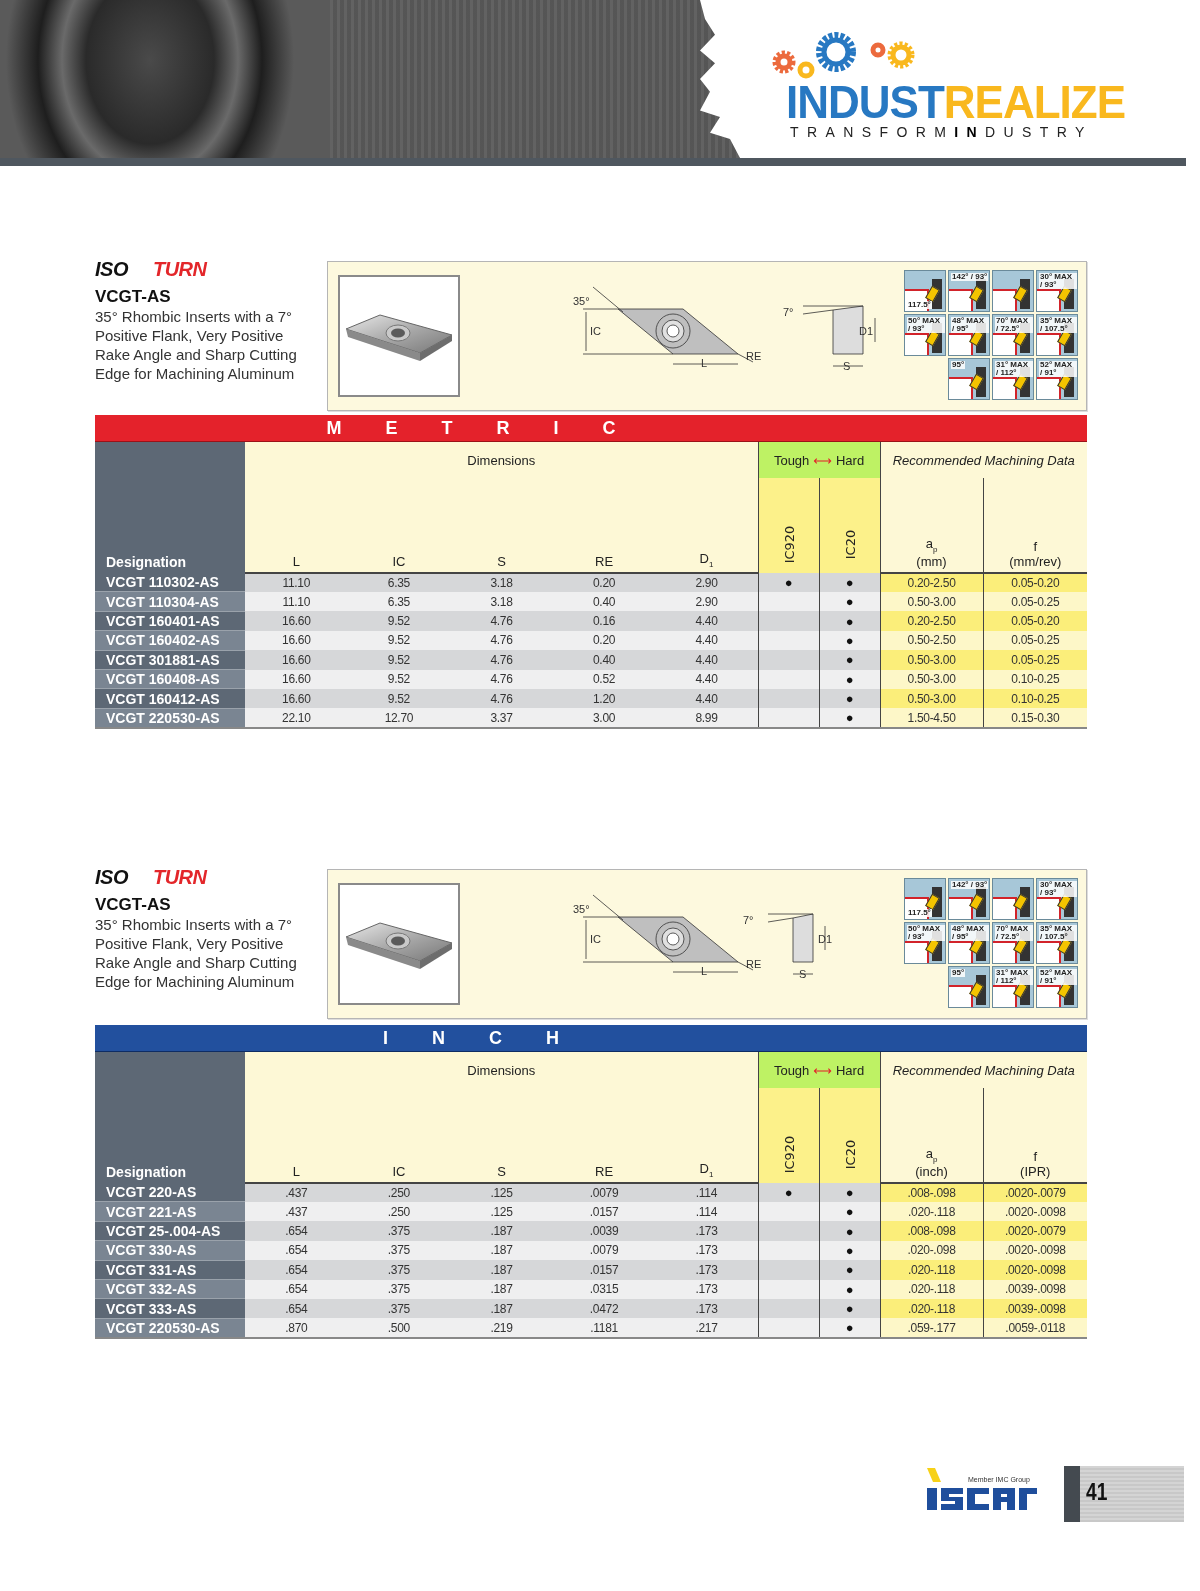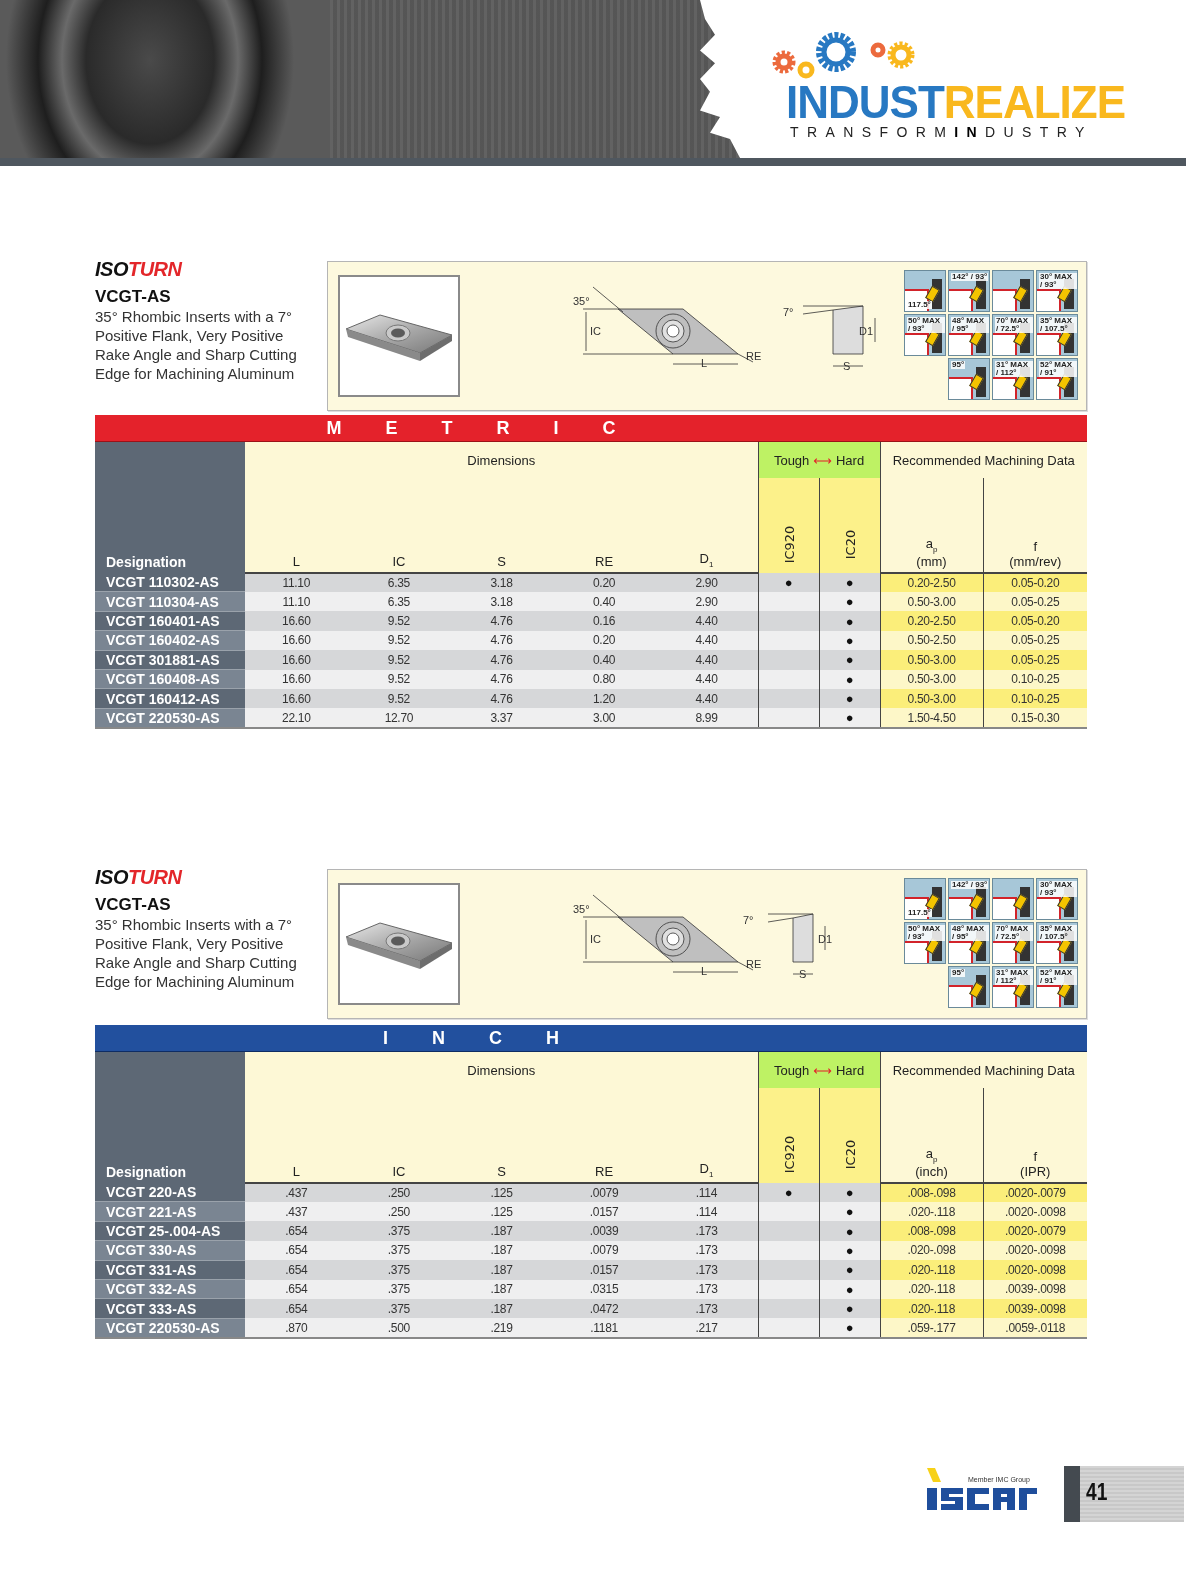--- a/index.html
+++ b/index.html
@@ -28,21 +28,21 @@
   .logo-word .blue { color: #2778c2; }
   .logo-word .yellow { color: #f9b81e; }
   .logo-tag { position: absolute; left: 790px; top: 124px; font-size: 14px; letter-spacing: 8.4px; color: #222; }
   .logo-tag b { font-weight: bold; color: #000; }
 
   
   .product { position: absolute; left: 95px; width: 992px; }
   .prod-left { position: absolute; left: 0; top: 0; width: 225px; }
   .brand { font-family: "Liberation Sans", sans-serif; font-weight: bold; font-style: italic; font-size: 20px; letter-spacing: -0.5px; }
   .brand .iso { color: #111; }
-  .brand .turn { color: #e3262a; }
+  .brand .turn { color: #e3262a; padding-left: 25px; }
   .prod-code { font-weight: bold; font-size: 17px; margin-top: 6px; color: #111; }
   .prod-desc { font-size: 15px; line-height: 19px; color: #333; }
 
   .diagram-box { position: absolute; left: 232px; top: 0; width: 760px; height: 150px; background: #fdf9de; border: 1px solid #b5b5b5; box-shadow: 1px 1px 0 #ddd; }
   .photo-box { position: absolute; left: 10px; top: 13px; width: 122px; height: 122px; background: #fff; border: 2px solid #8a8a8a; }
   .tech-svg { position: absolute; left: 235px; top: 20px; }
   .app-grid { position: absolute; left: 576px; top: 8px; width: 176px; display: grid; grid-template-columns: repeat(4, 42px); grid-auto-rows: 42px; gap: 2px; }
   .app-tile { background: #a7c7d8; border: 1px solid #6a8a9a; position: relative; overflow: hidden; font-size: 8px; font-weight: bold; color: #222; }
   .app-tile.empty { background: transparent; border: none; }
   .app-tile .work { position: absolute; left: 0; bottom: 0; width: 60%; height: 55%; background: #fff; border-top: 2px solid #d2232a; border-right: 2px solid #d2232a; }
@@ -63,21 +63,21 @@
   col.c-g1 { width: 61px; }
   col.c-g2 { width: 61px; }
   col.c-ap { width: 103px; }
   col.c-f { width: 104px; }
 
   th { font-weight: normal; font-size: 13px; color: #222; }
   .hdr-designation { background: #5d6875; color: #fff; font-weight: bold; font-size: 14px; text-align: left; vertical-align: bottom; padding: 0 0 3px 11px; }
   .hdr-dim-group { background: #fdf8d6; height: 36px; vertical-align: middle; }
   .hdr-grade-group { background: #bef264; border-left: 1px solid #444; border-right: 1px solid #444; white-space: nowrap; }
   .hdr-grade-group .arrow { color: #e4222b; margin: 0 4px; }
-  .hdr-mach-group { background: #fdf8d6; white-space: nowrap; }
+  .hdr-mach-group { background: #fdf8d6; white-space: nowrap; font-style: italic; }
   .hdr-spacer-dim { background: #fdf8d6; height: 58px; }
   .hdr-spacer-g { background: #fcf18a; }
   .hdr-spacer-g.first { border-left: 1px solid #444; }
   .hdr-spacer-g.last { border-left: 1px solid #444; border-right: 1px solid #444; }
   .hdr-spacer-m { background: #fdf8d6; }
   .hdr-spacer-m.f { border-left: 1px solid #444; }
   .hdr-col { background: #fdf8d6; vertical-align: bottom; padding-bottom: 3px; height: 24px; }
   .hdr-col.m.f { border-left: 1px solid #444; }
   .vert { display: inline-block; transform: rotate(-90deg); white-space: nowrap; font-size: 13px; font-family: "DejaVu Sans", sans-serif; font-weight: normal; }
   .grade-cell { position: relative; height: 24px; }
@@ -365,21 +365,21 @@
           <td class="gr dot"></td>
           <td class="gr last dot">●</td>
           <td class="mc">0.50-3.00</td>
           <td class="mc f">0.05-0.25</td>
         </tr>
         <tr>
           <td class="des">VCGT 160408-AS</td>
           <td class="dim">16.60</td>
           <td class="dim">9.52</td>
           <td class="dim">4.76</td>
-          <td class="dim">0.80</td>
+          <td class="dim">0.52</td>
           <td class="dim">4.40</td>
           <td class="gr dot"></td>
           <td class="gr last dot">●</td>
           <td class="mc">0.50-3.00</td>
           <td class="mc f">0.10-0.25</td>
         </tr>
         <tr>
           <td class="des">VCGT 160412-AS</td>
           <td class="dim">16.60</td>
           <td class="dim">9.52</td>

